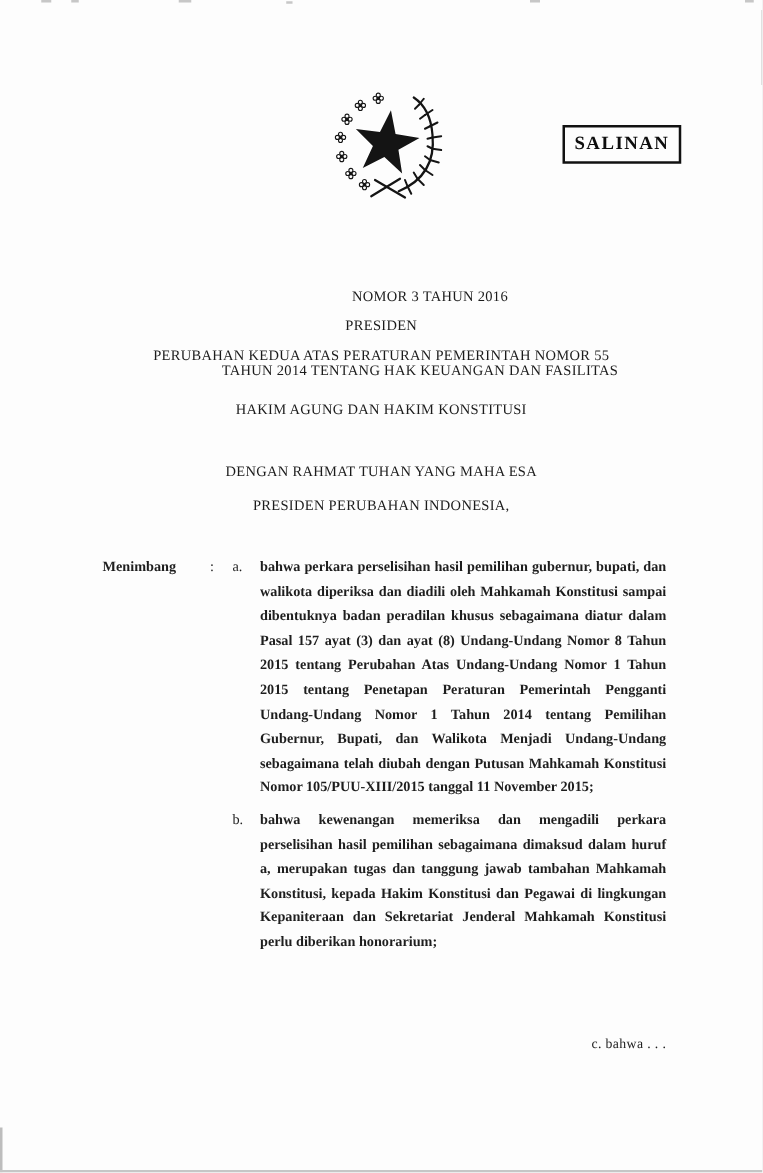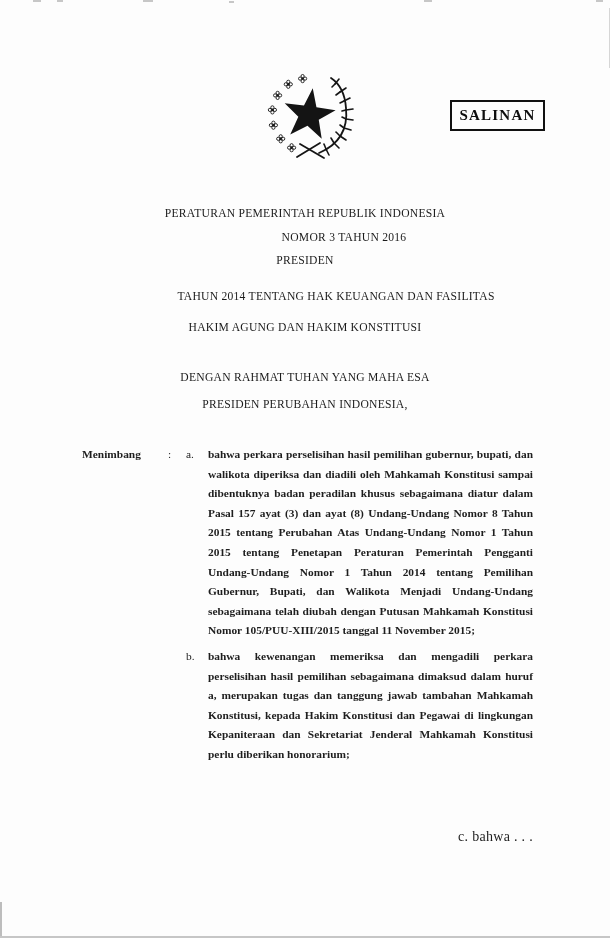--- a/index.html
+++ b/index.html
@@ -46,21 +46,21 @@
   }
   .crow{display:grid;grid-template-columns:86px 18px 22px 325px;align-items:start;}
   .crow.second{margin-top:6px;}
   .clabel{text-align:left;font-weight:bold;}
   .ccolon{text-align:left;}
   .cmarker{text-align:left;}
   .cpara{text-align:justify;font-weight:bold;}
 
   .catchword{
     position:absolute;left:208px;top:829px;width:325px;text-align:right;
-    font-size:14px;letter-spacing:.3px;
+    font-size:11px;letter-spacing:.3px;
   }
 </style>
 </head>
 <body>
 
 <div class="page">
 
   <div class="artifact" style="left:33px;top:0;width:8px;height:2px;"></div>
   <div class="artifact" style="left:57px;top:0;width:6px;height:2px;"></div>
   <div class="artifact" style="left:143px;top:0;width:10px;height:2px;"></div>
@@ -118,23 +118,23 @@
       <path d="M38,74 L62,88"></path>
       <path d="M58,73 L35,87"></path>
     </g>
   </svg>
 
   <div class="stamp">
     <span>SALINAN</span>
   </div>
 
 
-  <div class="tline t1">PERATURAN PEMERINTAH REPUBLIK INDONESIA</div>
   <div class="tline t2">NOMOR 3 TAHUN 2016</div>
   <div class="tline t3">PRESIDEN</div>
+  <div class="tline s1">PERUBAHAN KEDUA ATAS PERATURAN PEMERINTAH NOMOR 55</div>
   <div class="tline s2">TAHUN 2014 TENTANG HAK KEUANGAN DAN FASILITAS</div>
   <div class="tline s3">HAKIM AGUNG DAN HAKIM KONSTITUSI</div>
 
   <div class="tline p1">DENGAN RAHMAT TUHAN YANG MAHA ESA</div>
   <div class="tline p2">PRESIDEN PERUBAHAN INDONESIA,</div>
 
   <div class="considerations">
     <div class="crow">
       <div class="clabel">Menimbang</div>
       <div class="ccolon">:</div>

